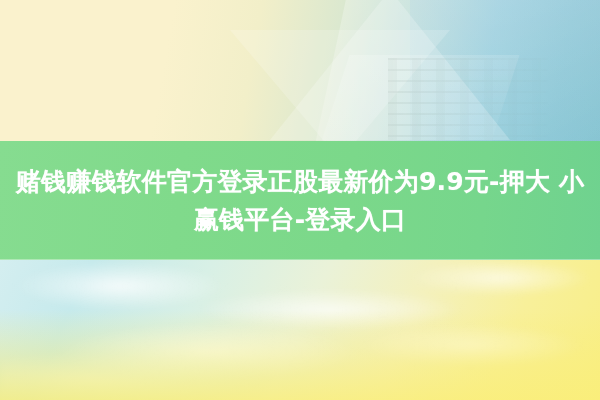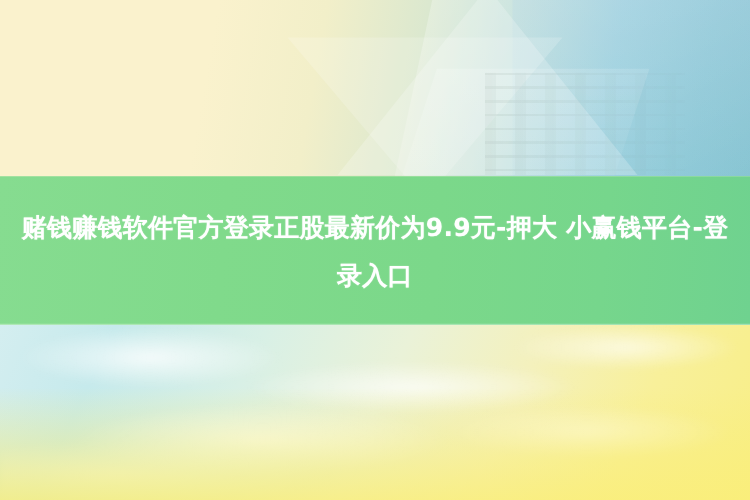--- a/index.html
+++ b/index.html
@@ -120,21 +120,21 @@
   }
 
   .title-text {
     margin: 0;
     padding: 0 8px;
     width: 100%;
     box-sizing: border-box;
     text-align: center;
     color: #ffffff;
     font-weight: bold;
-    font-size: 20px;
+    font-size: 25px;
     line-height: 38px;
     letter-spacing: 0.2px;
     font-family: "DejaVu Sans", "Liberation Sans", sans-serif;
     text-shadow: 0 0 1px rgba(255,255,255,0.55);
   }
 
   
   .bottom-section {
     position: absolute;
     left: 0;

